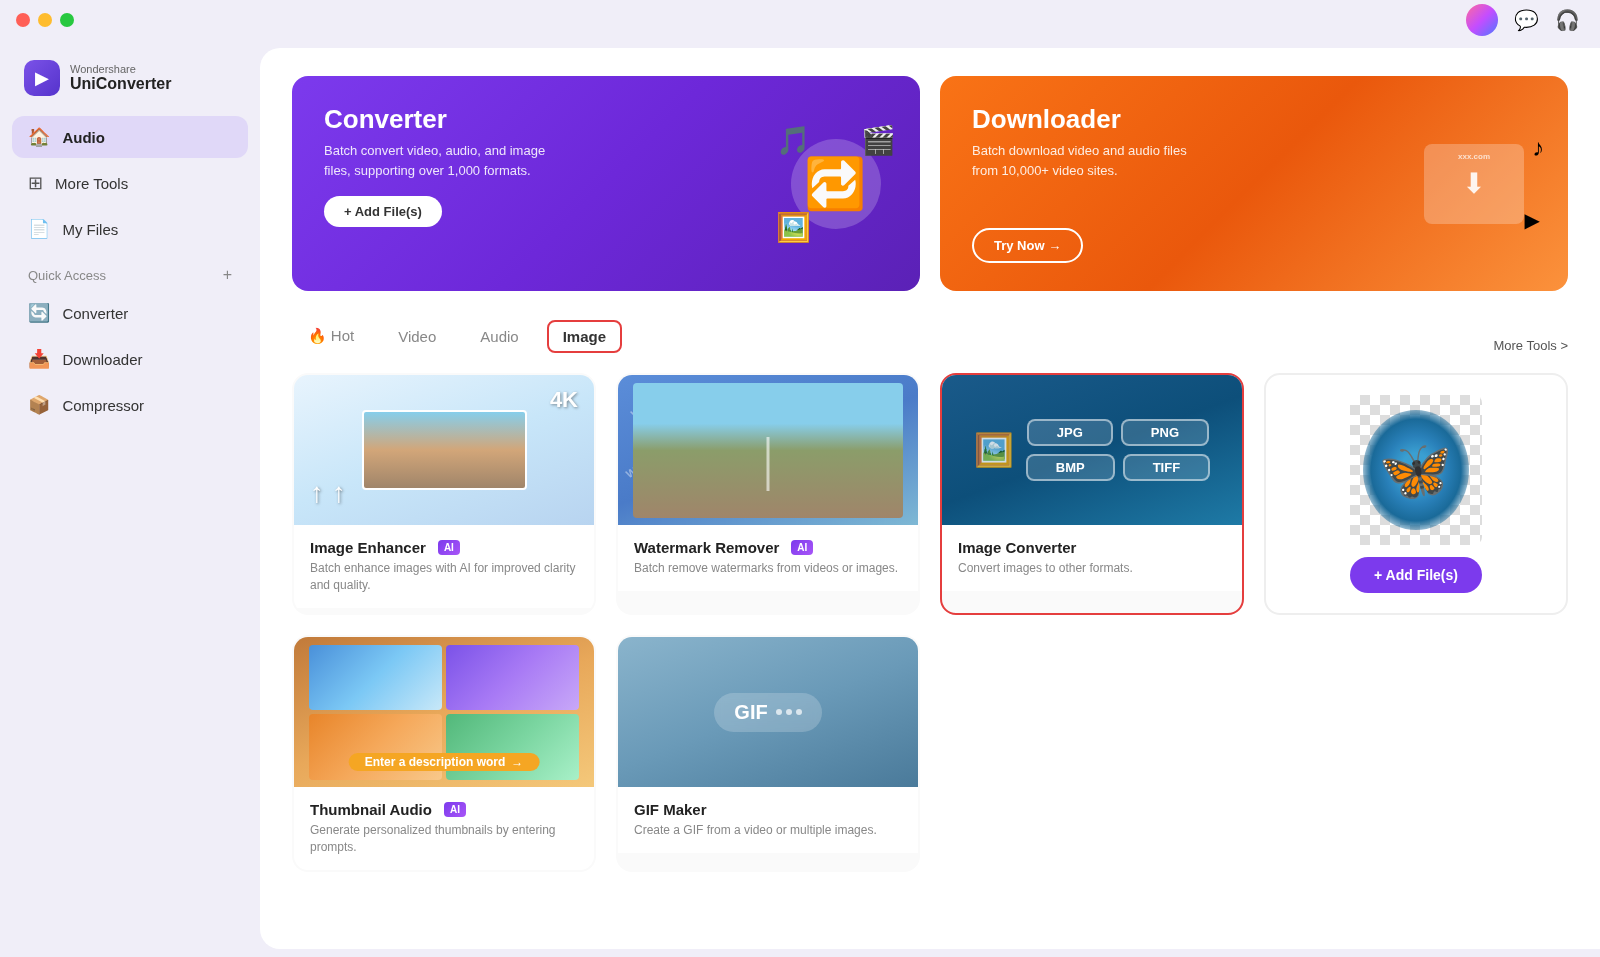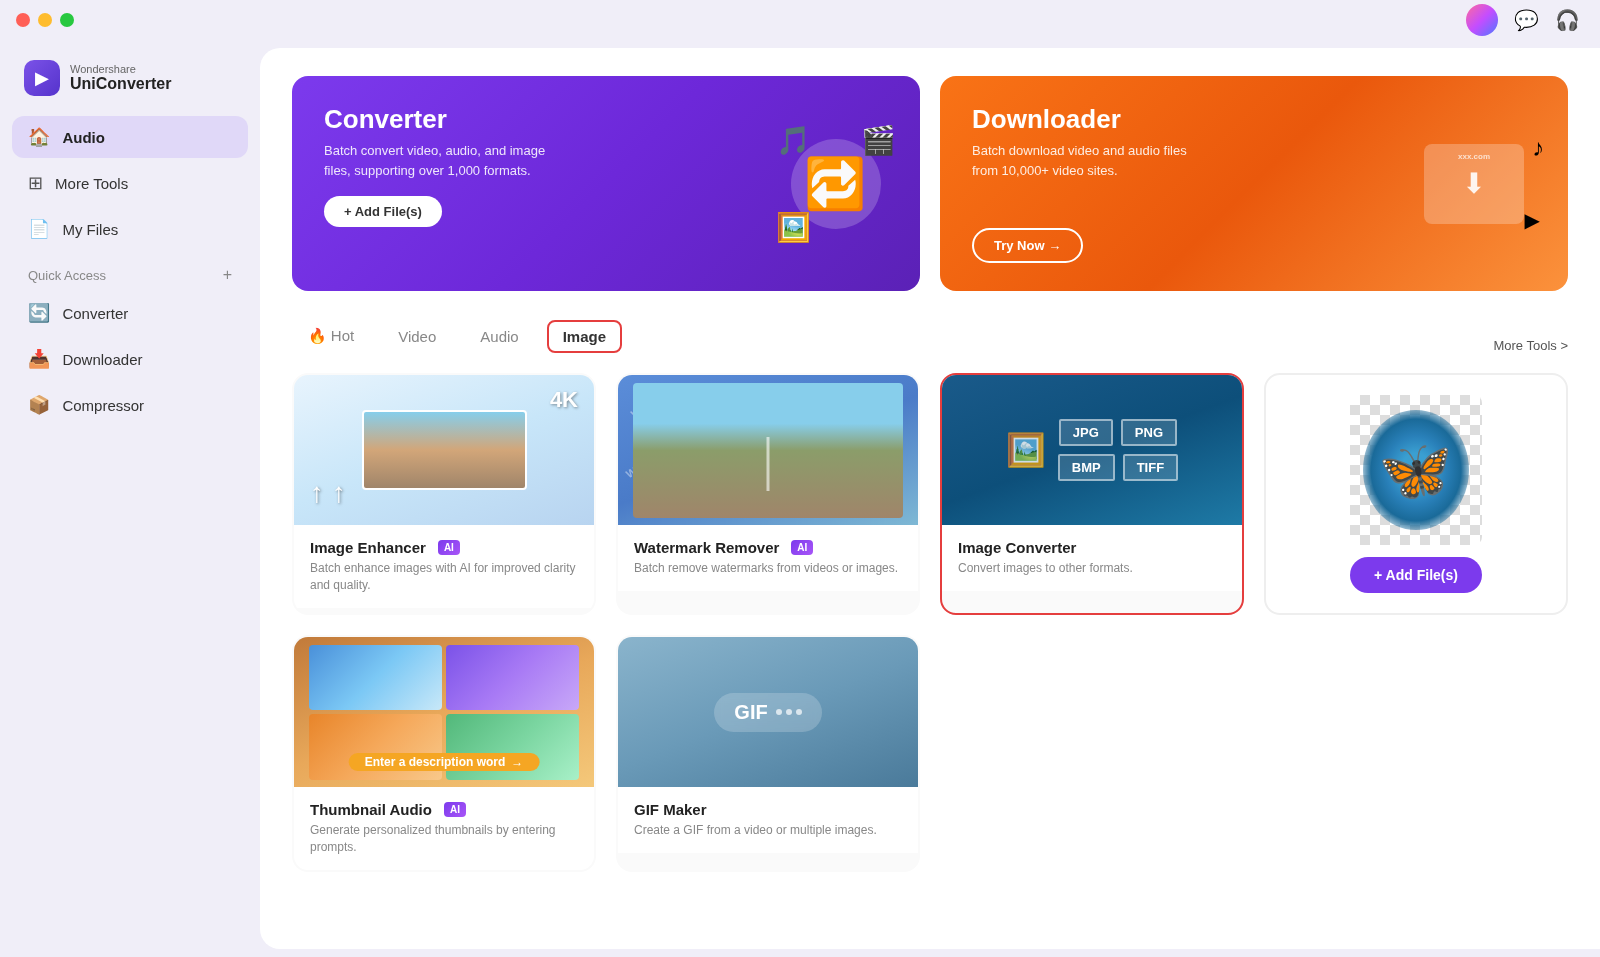--- a/index.html
+++ b/index.html
@@ -383,22 +383,22 @@
     .badge-row {
       display: flex;
       gap: 8px;
     }
     .format-badge {
       background: rgba(255,255,255,0.15);
       border: 2px solid rgba(255,255,255,0.5);
       color: white;
       font-size: 13px;
       font-weight: 700;
-      padding: 4px 12px;
-      border-radius: 2px;
+      padding: 4px 28px;
+      border-radius: 8px;
     }
     .converter-icon {
       font-size: 32px;
       color: rgba(255,255,255,0.8);
       margin-right: 12px;
     }
 
     
     .thumb-bg-remover {
       background: repeating-conic-gradient(#ddd 0% 25%, white 0% 50%) 0 0 / 20px 20px;

